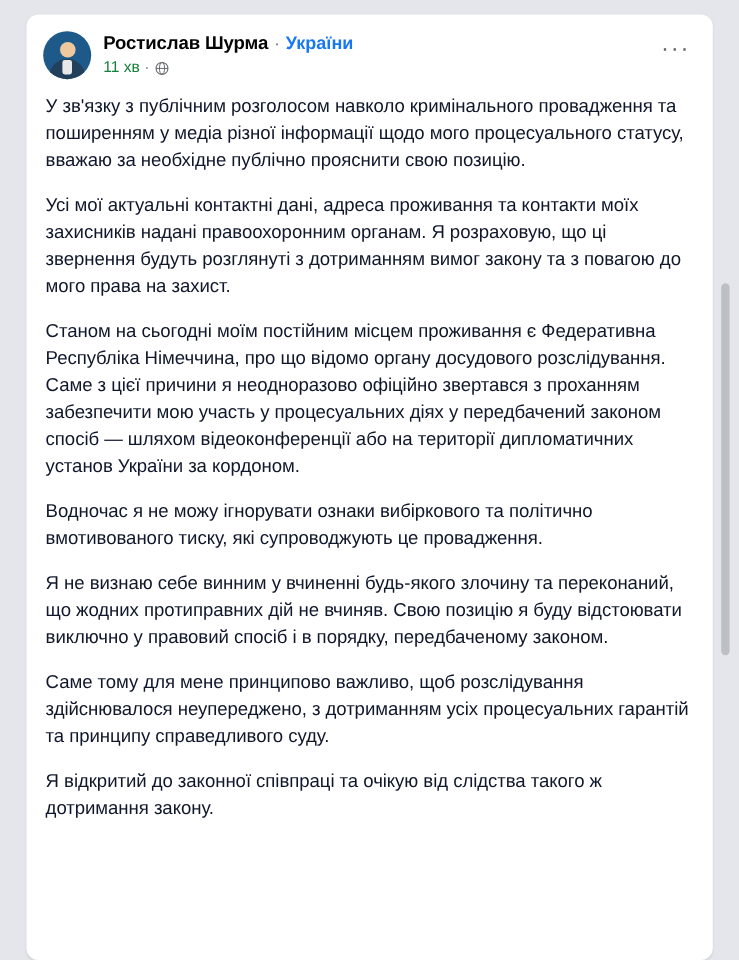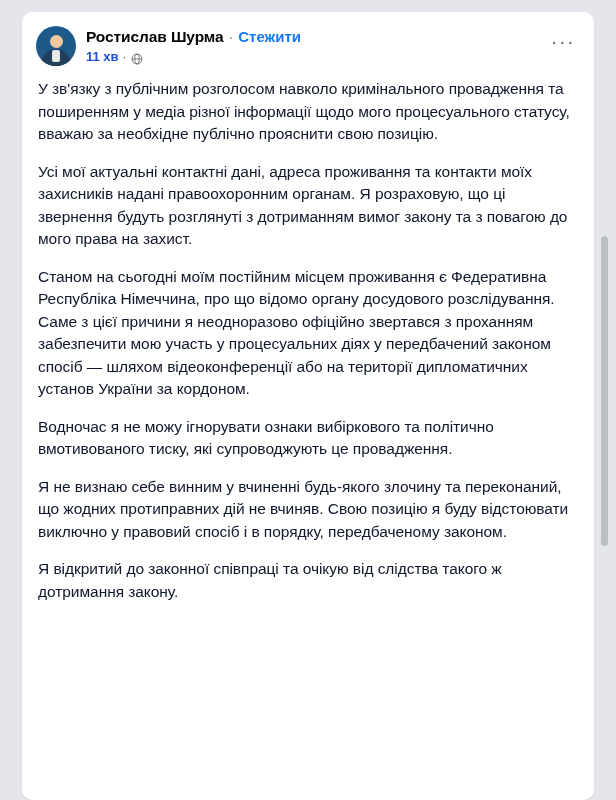--- a/index.html
+++ b/index.html
@@ -105,22 +105,21 @@
     cursor: pointer;
   }
   .meta-row {
     display: flex;
     align-items: center;
     margin-top: 2px;
     line-height: 16px;
   }
   .time-text {
     font-size: 13px;
-    color: #1d4ed8;
-    font-weight: bold;
+    color: #15803d;
   }
   .meta-dot {
     font-size: 12px;
     color: #65676b;
     margin: 0 4px;
   }
   .globe-icon {
     display: inline-block;
     width: 12px;
     height: 12px;
@@ -182,21 +181,21 @@
     <div class="post-header">
       <div class="avatar">
         <div class="body"></div>
         <div class="shirt"></div>
         <div class="head"></div>
       </div>
       <div class="header-text">
         <div class="name-row">
           <span class="author-name">Ростислав Шурма</span>
           <span class="dot-sep">·</span>
-          <span class="follow-link">Стежити</span>
+          <span class="follow-link">України</span>
         </div>
         <div class="meta-row">
           <span class="time-text">11 хв</span>
           <span class="meta-dot">·</span>
           <span class="globe-icon">
             <svg width="12" height="12" viewBox="0 0 16 16" aria-hidden="true">
               <circle cx="8" cy="8" r="6.6" fill="none" stroke="#65676b" stroke-width="1.2"></circle>
               <ellipse cx="8" cy="8" rx="2.9" ry="6.6" fill="none" stroke="#65676b" stroke-width="1.1"></ellipse>
               <line x1="1.4" y1="8" x2="14.6" y2="8" stroke="#65676b" stroke-width="1.1"></line>
             </svg>
@@ -205,20 +204,21 @@
       </div>
       <div class="more-btn">···</div>
     </div>
 
     <div class="post-body">
       <p>У зв'язку з публічним розголосом навколо кримінального провадження та поширенням у медіа різної інформації щодо мого процесуального статусу, вважаю за необхідне публічно прояснити свою позицію.</p>
       <p>Усі мої актуальні контактні дані, адреса проживання та контакти моїх захисників надані правоохоронним органам. Я розраховую, що ці звернення будуть розглянуті з дотриманням вимог закону та з повагою до мого права на захист.</p>
       <p>Станом на сьогодні моїм постійним місцем проживання є Федеративна Республіка Німеччина, про що відомо органу досудового розслідування. Саме з цієї причини я неодноразово офіційно звертався з проханням забезпечити мою участь у процесуальних діях у передбачений законом спосіб — шляхом відеоконференції або на території дипломатичних установ України за кордоном.</p>
       <p>Водночас я не можу ігнорувати ознаки вибіркового та політично вмотивованого тиску, які супроводжують це провадження.</p>
       <p>Я не визнаю себе винним у вчиненні будь-якого злочину та переконаний, що жодних протиправних дій не вчиняв. Свою позицію я буду відстоювати виключно у правовий спосіб і в порядку, передбаченому законом.</p>
+      <p>Саме тому для мене принципово важливо, щоб розслідування здійснювалося неупереджено, з дотриманням усіх процесуальних гарантій та принципу справедливого суду.</p>
       <p>Я відкритий до законної співпраці та очікую від слідства такого ж дотримання закону.</p>
     </div>
 
   </div>
 
   <div class="scrollbar-track">
     <div class="scrollbar-thumb"></div>
   </div>
 </div>
 

